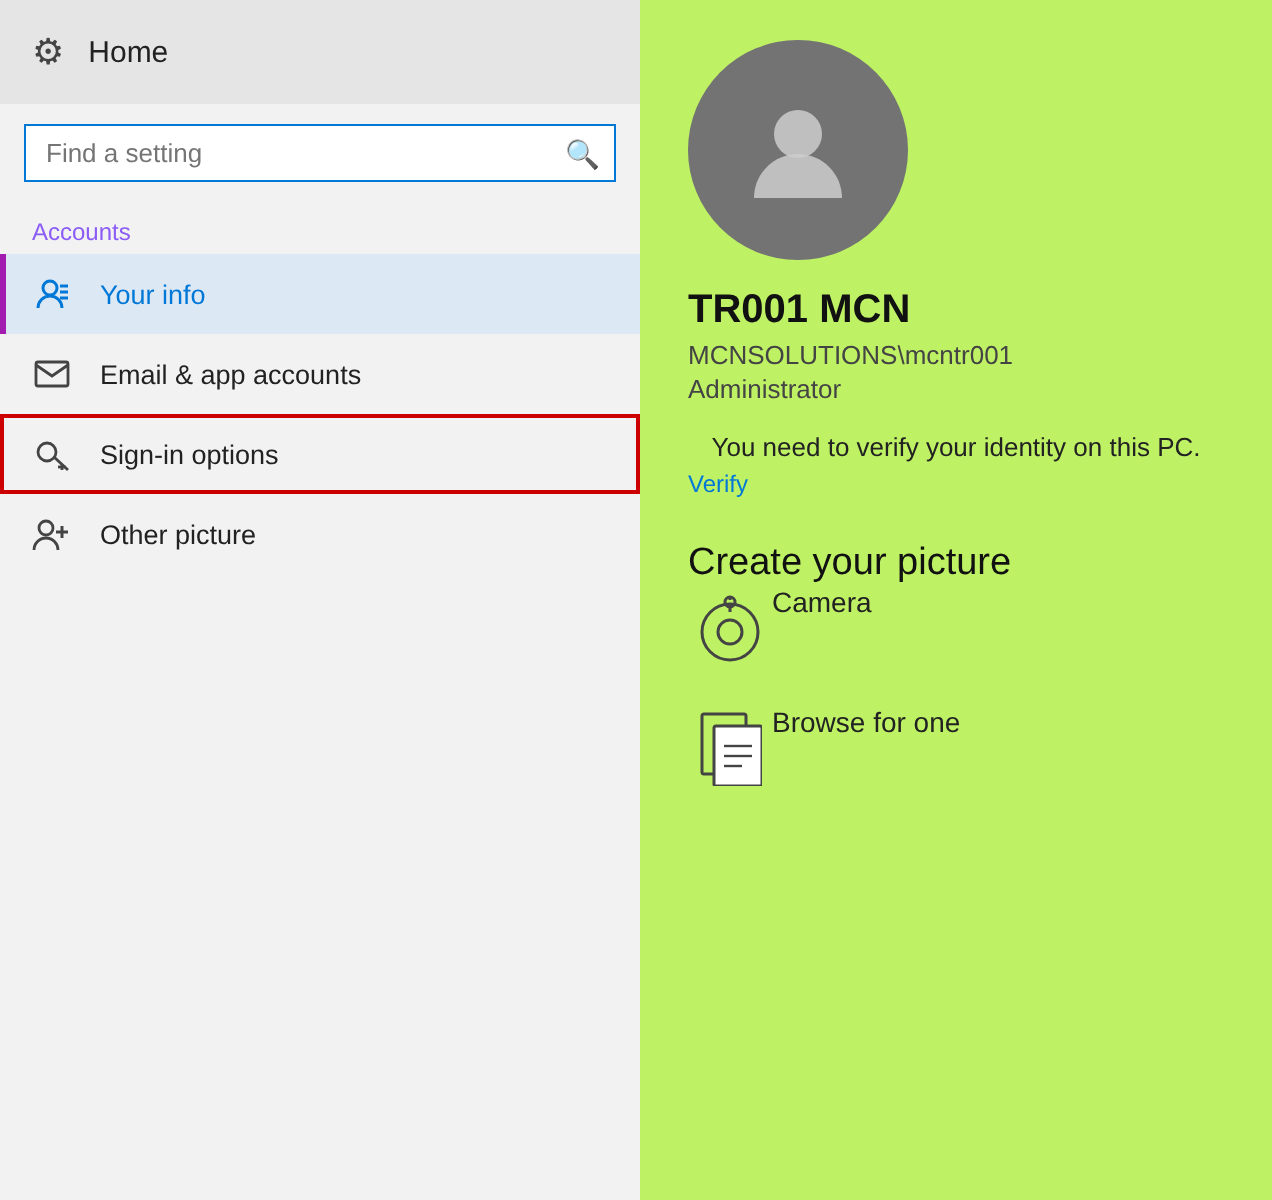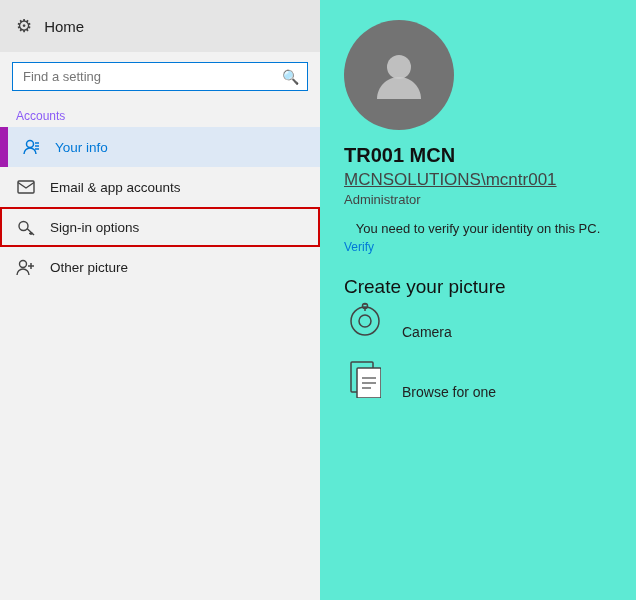--- a/index.html
+++ b/index.html
@@ -80,21 +80,21 @@
       padding: 10px 16px;
       font-size: 13.5px;
       color: #222;
       cursor: pointer;
       position: relative;
     }
 
     .nav-item.active {
       background: #dde8f5;
       color: #0078d7;
-      border-left: 8px solid #a21caf;
+      border-left: 3px solid #a21caf;
       padding-left: 13px;
       text-align: center;
     }
 
     .nav-item.active .nav-label {
       color: #0078d7;
     }
 
     .nav-item.highlighted {
       outline: 2px solid #cc0000;
@@ -112,21 +112,21 @@
       flex-shrink: 0;
     }
 
     .nav-item.active .nav-icon {
       color: #0078d7;
     }
 
     
     .main-content {
       flex: 1;
-      background: #5eead4;
+      background: #bef264;
       padding: 20px 24px;
       overflow-y: auto;
     }
 
     .avatar-circle {
       width: 110px;
       height: 110px;
       border-radius: 50%;
       background: #737373;
       display: flex;
@@ -141,24 +141,23 @@
     }
 
     .user-name {
       font-size: 20px;
       font-weight: 600;
       color: #111;
       margin-bottom: 3px;
     }
 
     .user-domain {
-      font-size: 17px;
+      font-size: 13px;
       color: #444;
       margin-bottom: 2px;
-      text-decoration: underline;
     }
 
     .user-role {
       font-size: 13px;
       color: #444;
       margin-bottom: 14px;
     }
 
     .verify-text {
       font-size: 13px;
@@ -179,22 +178,21 @@
 
     .section-title {
       font-size: 19px;
       font-weight: 300;
       color: #111;
       margin-top: 10px;
     }
 
     .picture-option {
       display: flex;
-      align-items: flex-end;
-      gap: 16px;
+      align-items: flex-start;
       margin-bottom: 18px;
       cursor: pointer;
     }
 
     .picture-icon {
       width: 42px;
       height: 42px;
       display: flex;
       align-items: center;
       justify-content: center;

